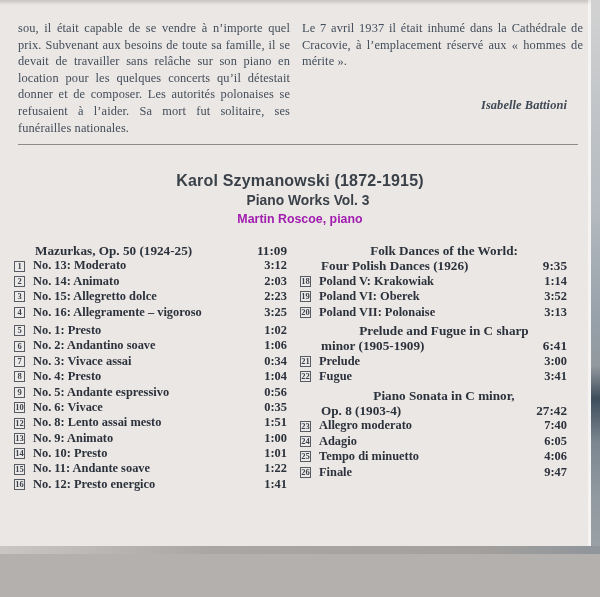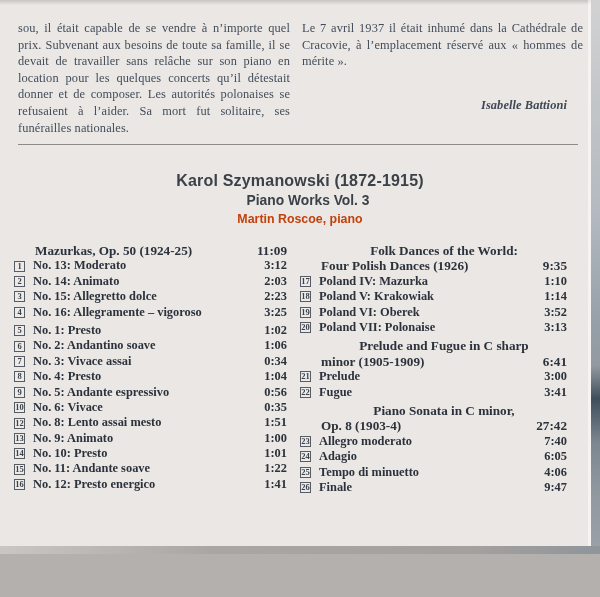--- a/index.html
+++ b/index.html
@@ -54,21 +54,21 @@
 
   
   .album-header {
     position:absolute; top:172px; left:0; width:100%;
     text-align:center;
     font-family:"Liberation Sans", sans-serif;
     font-weight:bold; color:#3b4149;
   }
   .album-header .composer  { font-size:16px; letter-spacing:0.2px; }
   .album-header .album     { font-size:13.8px; margin-top:3px;margin-left:16px; }
-  .album-header .performer { font-size:12.4px; margin-top:4px; color:#c2410c; }
+  .album-header .performer { font-size:12.4px; margin-top:4px; color:#a21caf; }
 
   
   .tl-col { position:absolute; top:243px; color:#2c323c; }
   .tl-left  { left:14px;  width:273px; }
   .tl-right { left:300px; width:267px; }
   .work:not(:first-child) { margin-top:3px; }
   .work-line {
     display:flex; align-items:baseline;
     padding-left:21px; line-height:15.4px;
     font-weight:bold; font-size:13.2px;justify-content:center;
@@ -210,25 +210,20 @@
   <div class="tl-col tl-right">
       <div class="work">
         <div class="work-line">
           <span>Folk Dances of the World:</span>
         </div>
         <div class="work-line">
           <span>Four Polish Dances (1926)</span>
           <span class="duration">9:35</span>
         </div>
         <div class="track">
-          <span class="num">17</span>
-          <span class="title">Poland IV: Mazurka</span>
-          <span class="duration">1:10</span>
-        </div>
-        <div class="track">
           <span class="num">18</span>
           <span class="title">Poland V: Krakowiak</span>
           <span class="duration">1:14</span>
         </div>
         <div class="track">
           <span class="num">19</span>
           <span class="title">Poland VI: Oberek</span>
           <span class="duration">3:52</span>
         </div>
         <div class="track">

